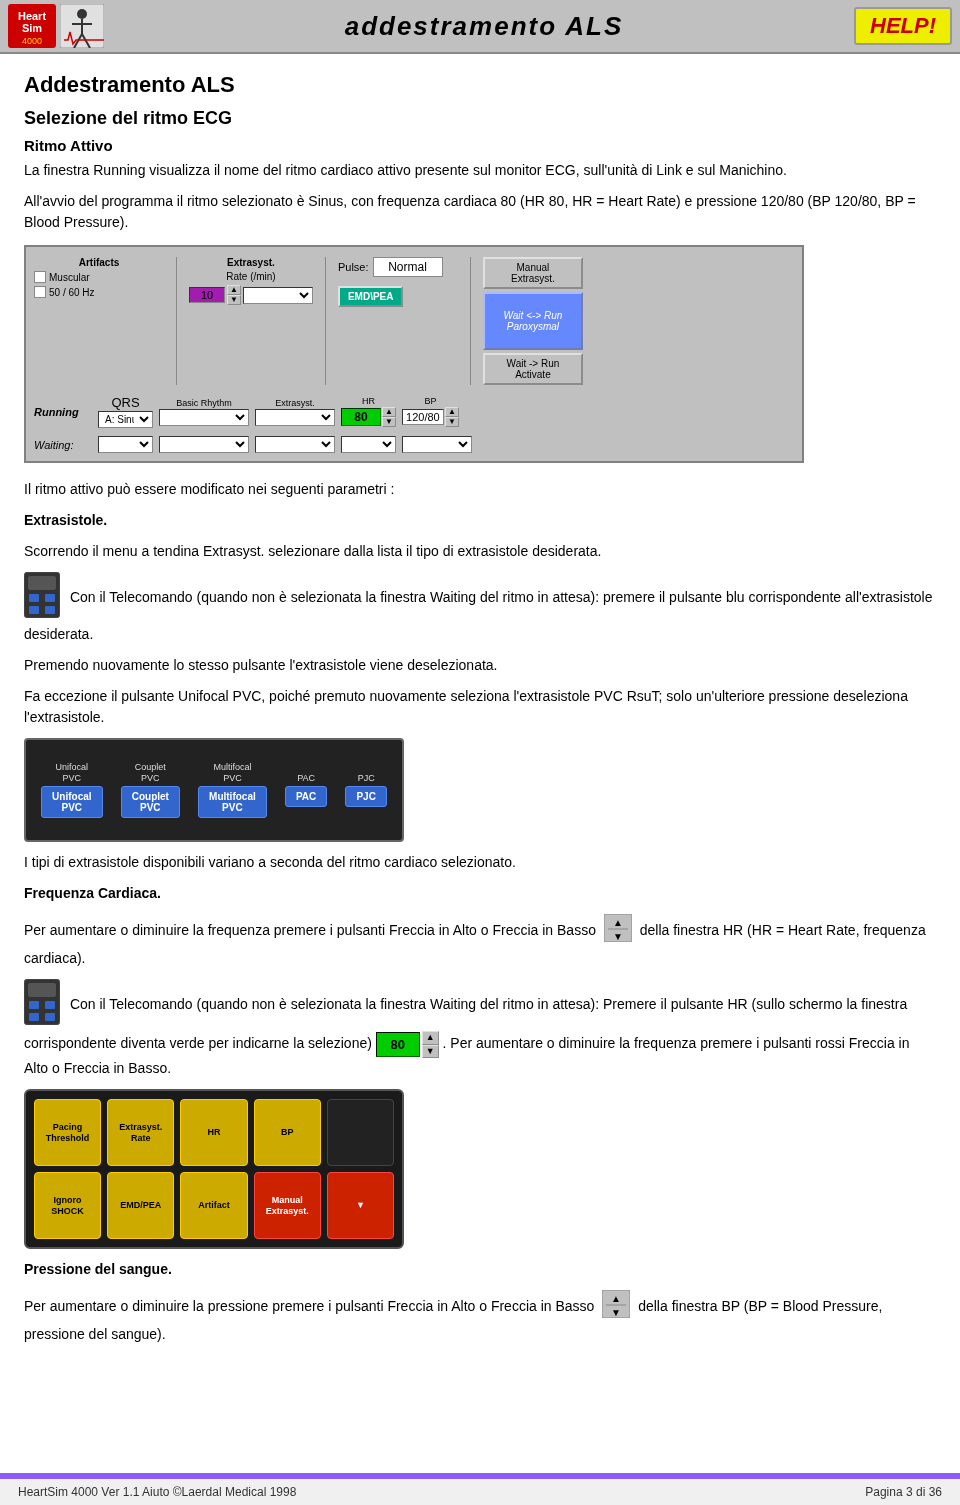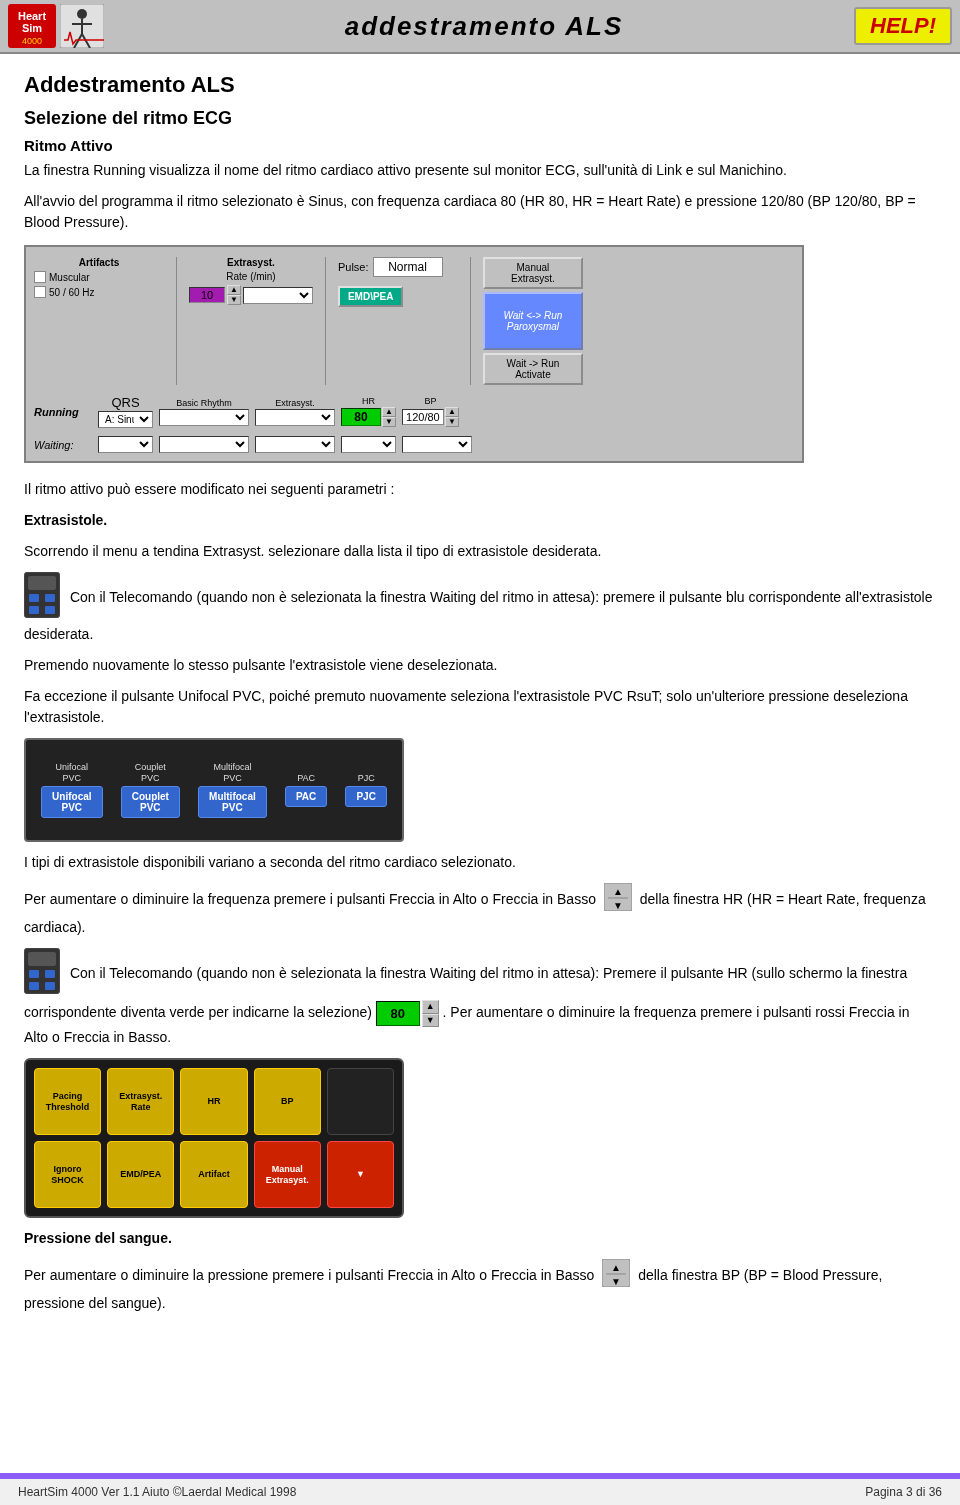--- a/index.html
+++ b/index.html
@@ -459,20 +459,21 @@
       <div class="ext-btn-body">PAC</div>
     </div>
     <div class="ext-btn">
       <div class="ext-btn-top">PJC</div>
       <div class="ext-btn-body">PJC</div>
     </div>
   </div>
 
   <p>I tipi di extrasistole disponibili variano a seconda del ritmo cardiaco selezionato.</p>
 
+  <p><strong>Frequenza Cardiaca.</strong></p>
 
   <p>
     <span>Per aumentare o diminuire la frequenza premere i pulsanti Freccia in Alto o Freccia in Basso</span>
     
     <span style="display:inline-block; vertical-align:middle; margin:0 4px;">
       <svg width="28" height="28" viewBox="0 0 28 28">
         <rect x="0" y="0" width="28" height="28" rx="2" fill="#c0c0c0" stroke="#888" stroke-width="1"></rect>
         <text x="14" y="12" text-anchor="middle" font-size="10" fill="#000">▲</text>
         <line x1="4" y1="15" x2="24" y2="15" stroke="#888" stroke-width="1"></line>
         <text x="14" y="26" text-anchor="middle" font-size="10" fill="#000">▼</text>

